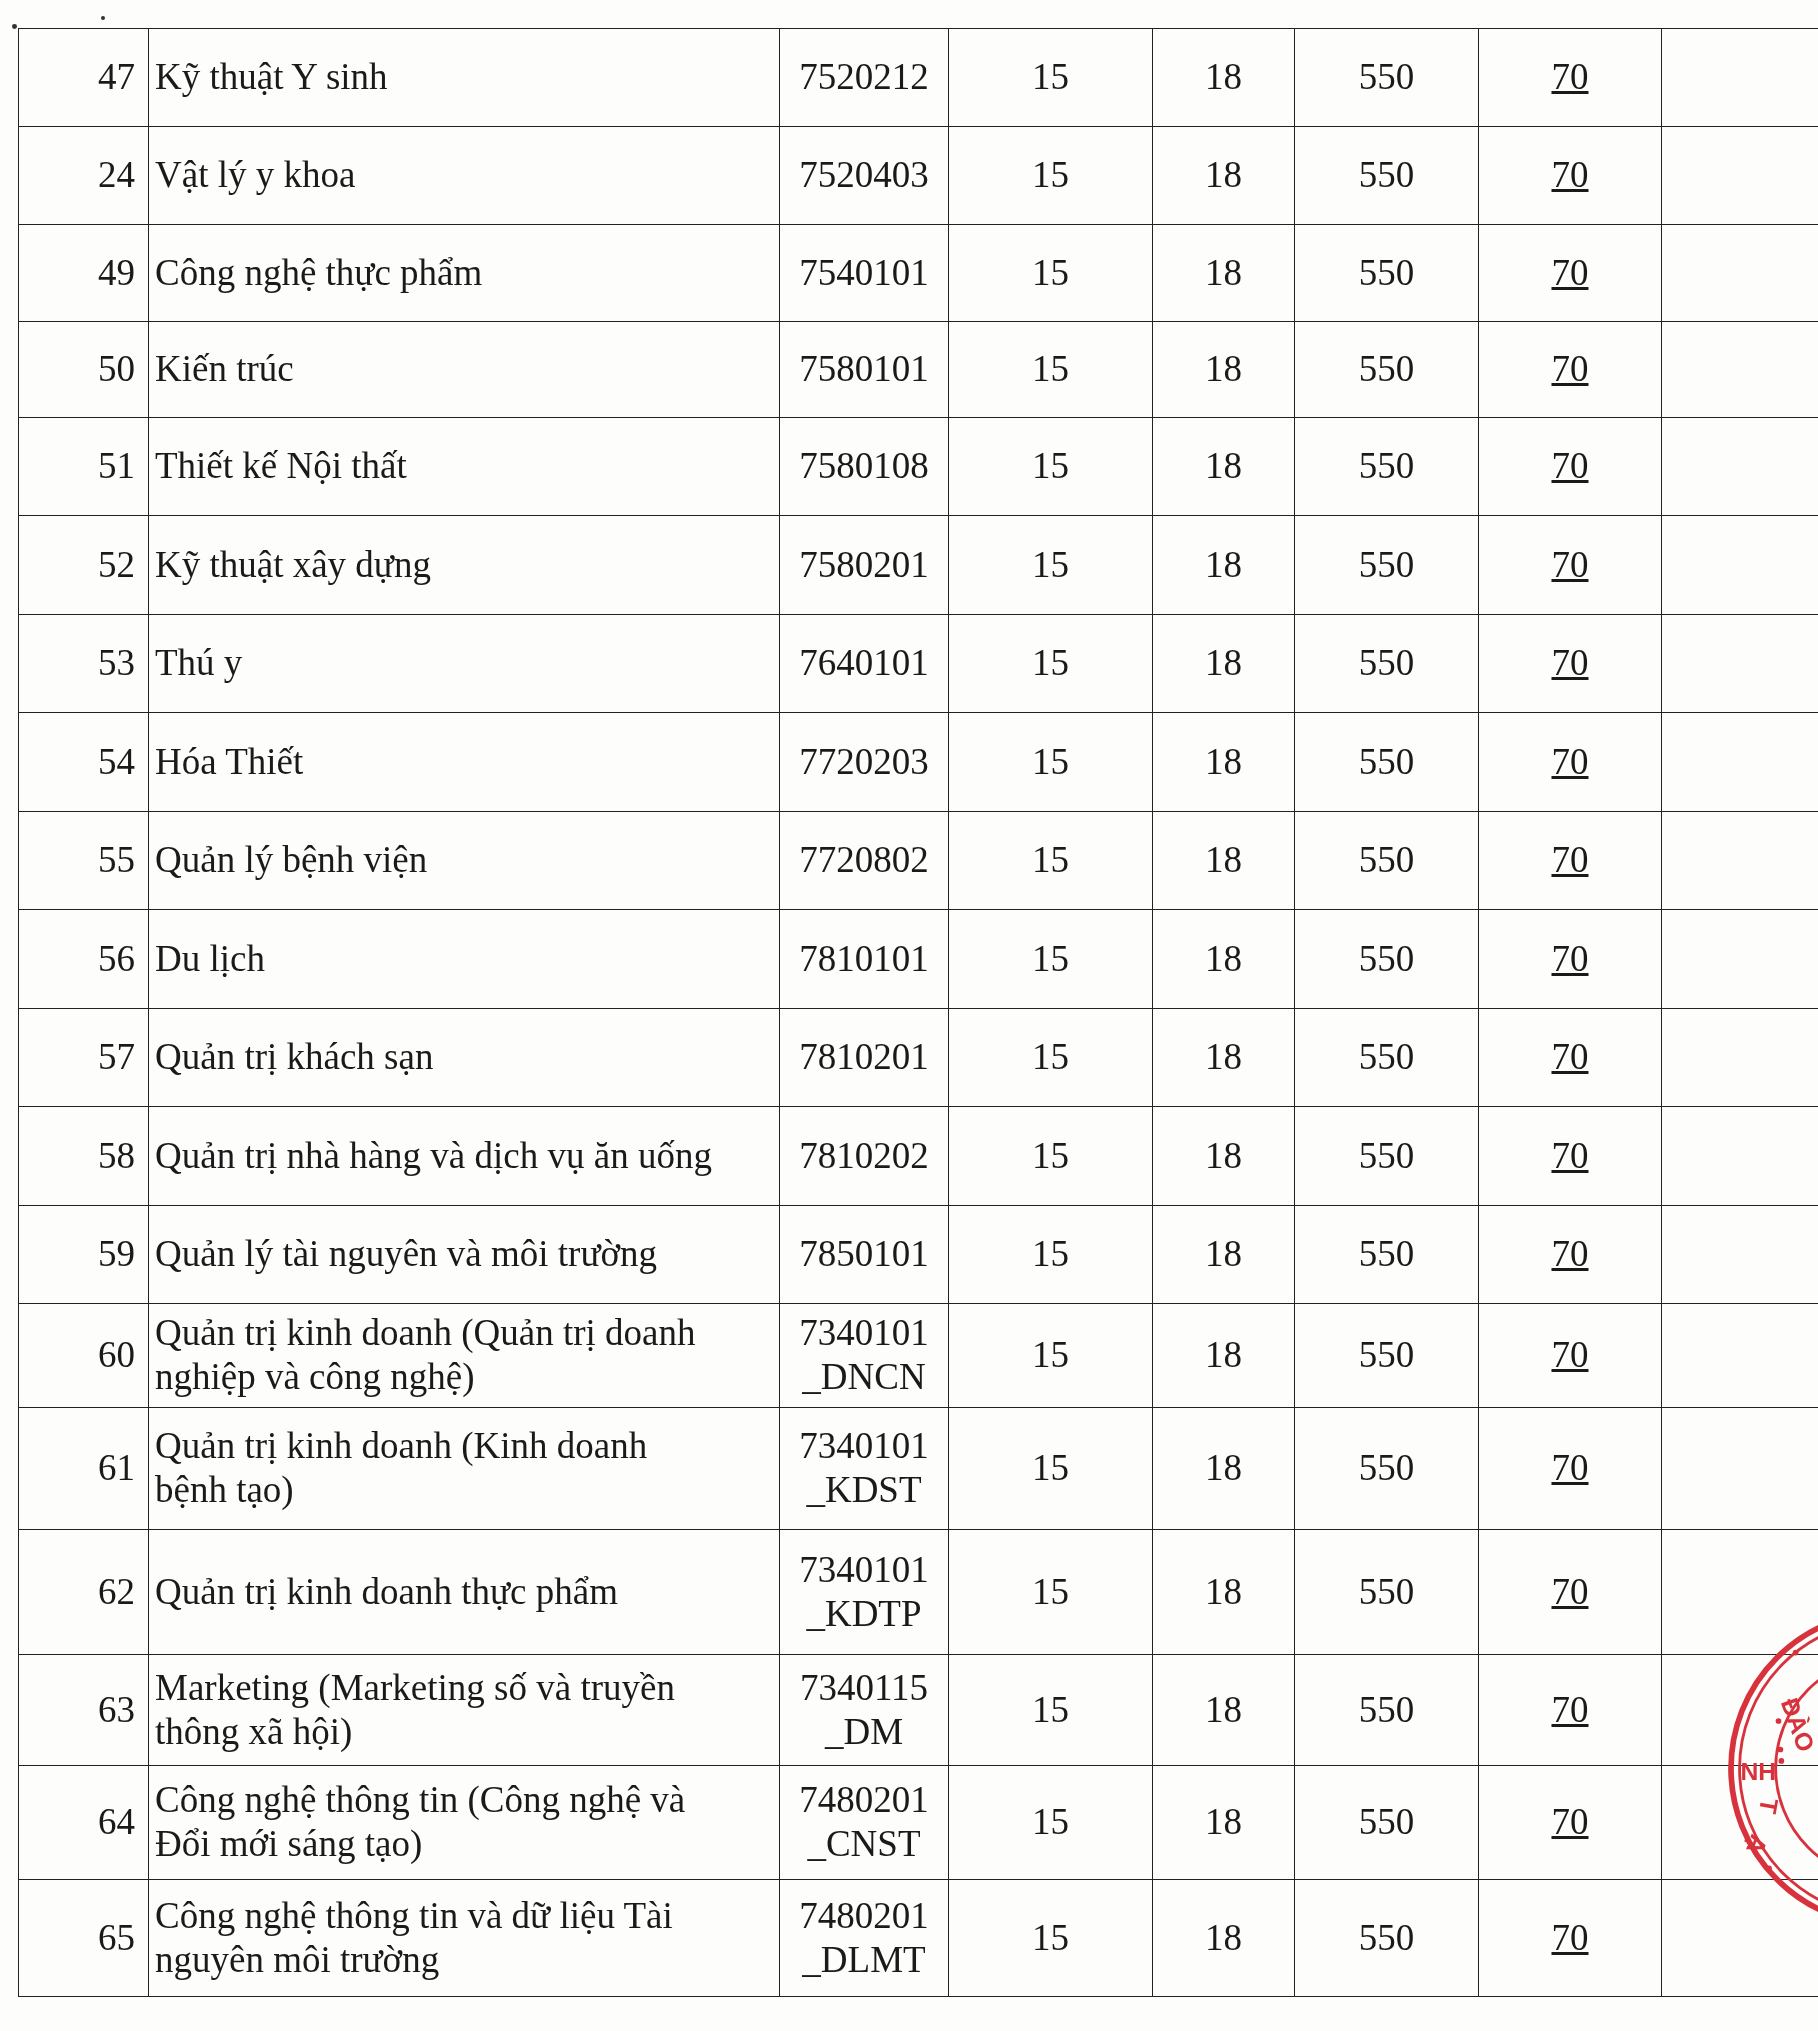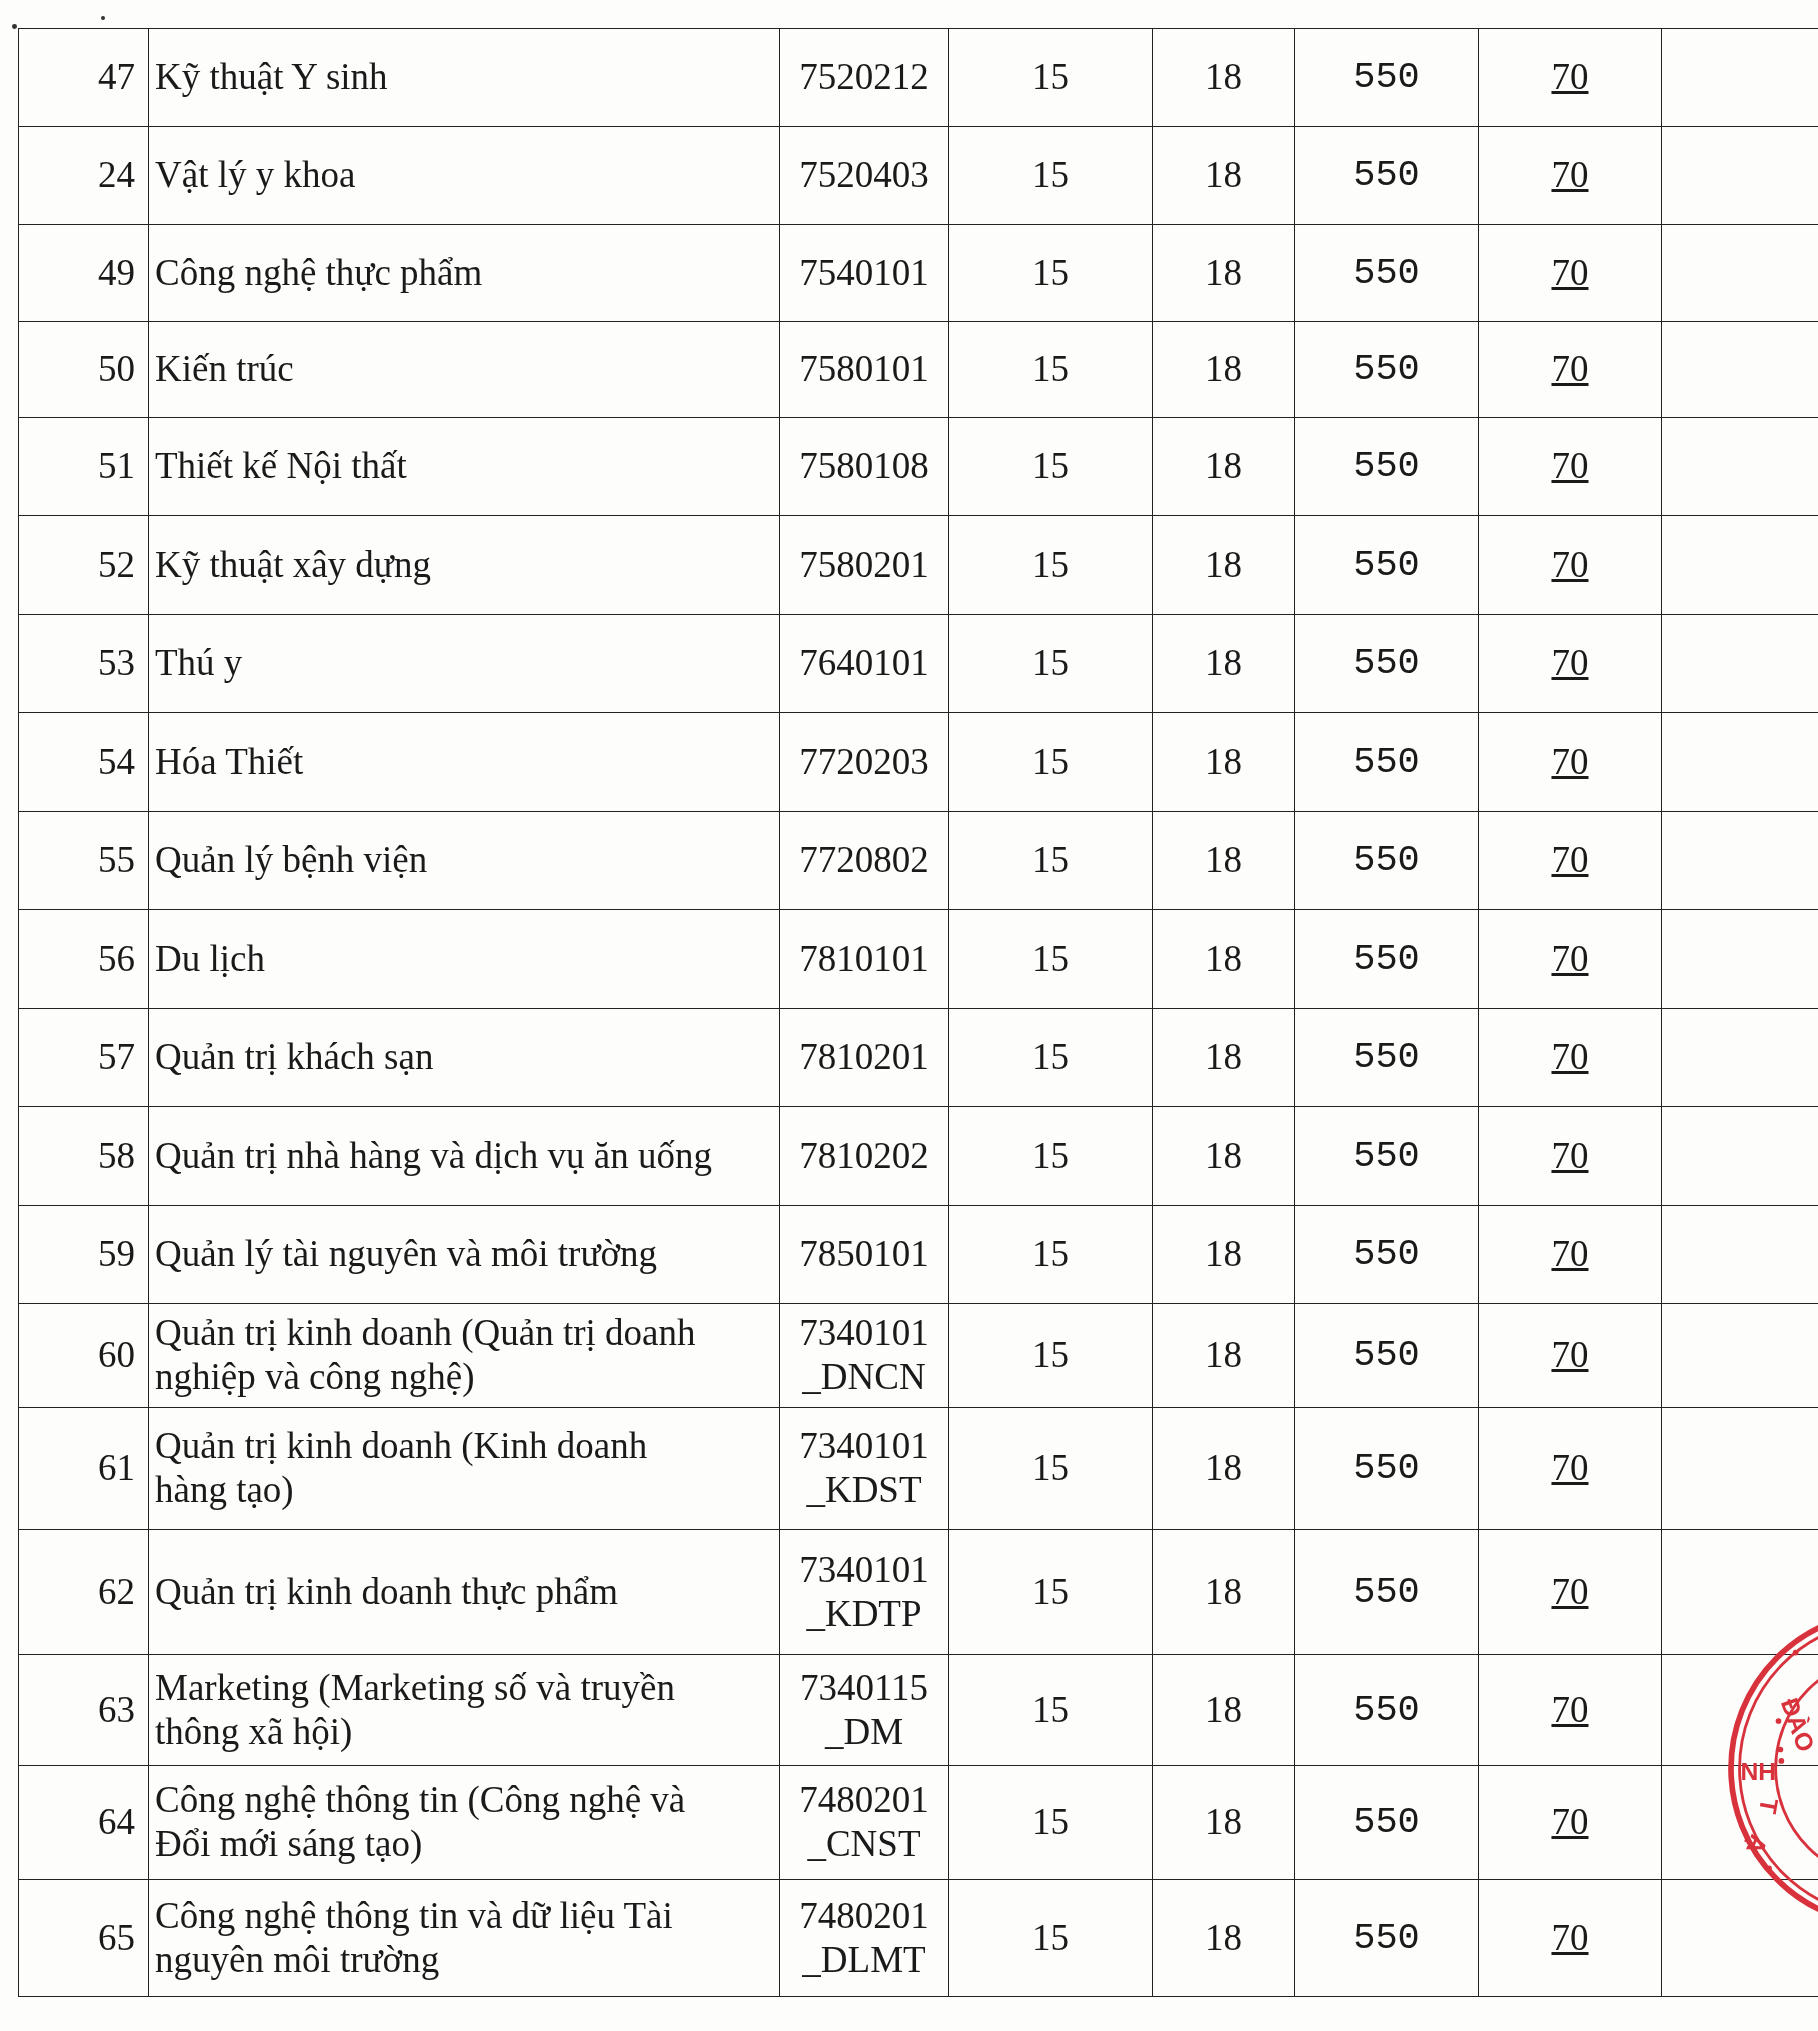--- a/index.html
+++ b/index.html
@@ -13,21 +13,21 @@
   }
   .tbl td {
     border:1.9px solid #222; padding:0; vertical-align:middle;
     font-size:37px; line-height:44px;
   }
   .c-no { width:116px; text-align:right; padding-right:13.3px !important; }
   .c-name { width:624px; text-align:left; padding-left:5.7px !important;font-family:Liberation Serif, serif; }
   .c-code { width:168px; text-align:center; }
   .c-v1 { width:203px; text-align:center; }
   .c-v2 { width:141px; text-align:center; }
-  .c-v3 { width:183px; text-align:center;font-family:Liberation Mono, monospace; }
+  .c-v3 { width:183px; text-align:center; }
   .c-v4 { width:182px; text-align:center;text-decoration:underline; }
   .c-note { width:210px; }
   .name-line { display:block; }
   .stamp {
     position:absolute; left:1712px; top:1607px; width:266px; height:323px;
     pointer-events:none;
   }
   .dot { position:absolute; width:4.8px; height:4.8px; background:#333; border-radius:50%; }
 </style>
 </head>
@@ -230,21 +230,21 @@
         <td class="c-v1">15</td>
         <td class="c-v2">18</td>
         <td class="c-v3">550</td>
         <td class="c-v4">70</td>
         <td class="c-note"></td>
       </tr>
       <tr style="height: 122px;">
         <td class="c-no">61</td>
         <td class="c-name">
           <span class="name-line">Quản trị kinh doanh (Kinh doanh</span>
-          <span class="name-line">hàng tạo)</span>
+          <span class="name-line">bệnh tạo)</span>
         </td>
         <td class="c-code">
           <span class="name-line">7340101</span>
           <span class="name-line">_KDST</span>
         </td>
         <td class="c-v1">15</td>
         <td class="c-v2">18</td>
         <td class="c-v3">550</td>
         <td class="c-v4">70</td>
         <td class="c-note"></td>

